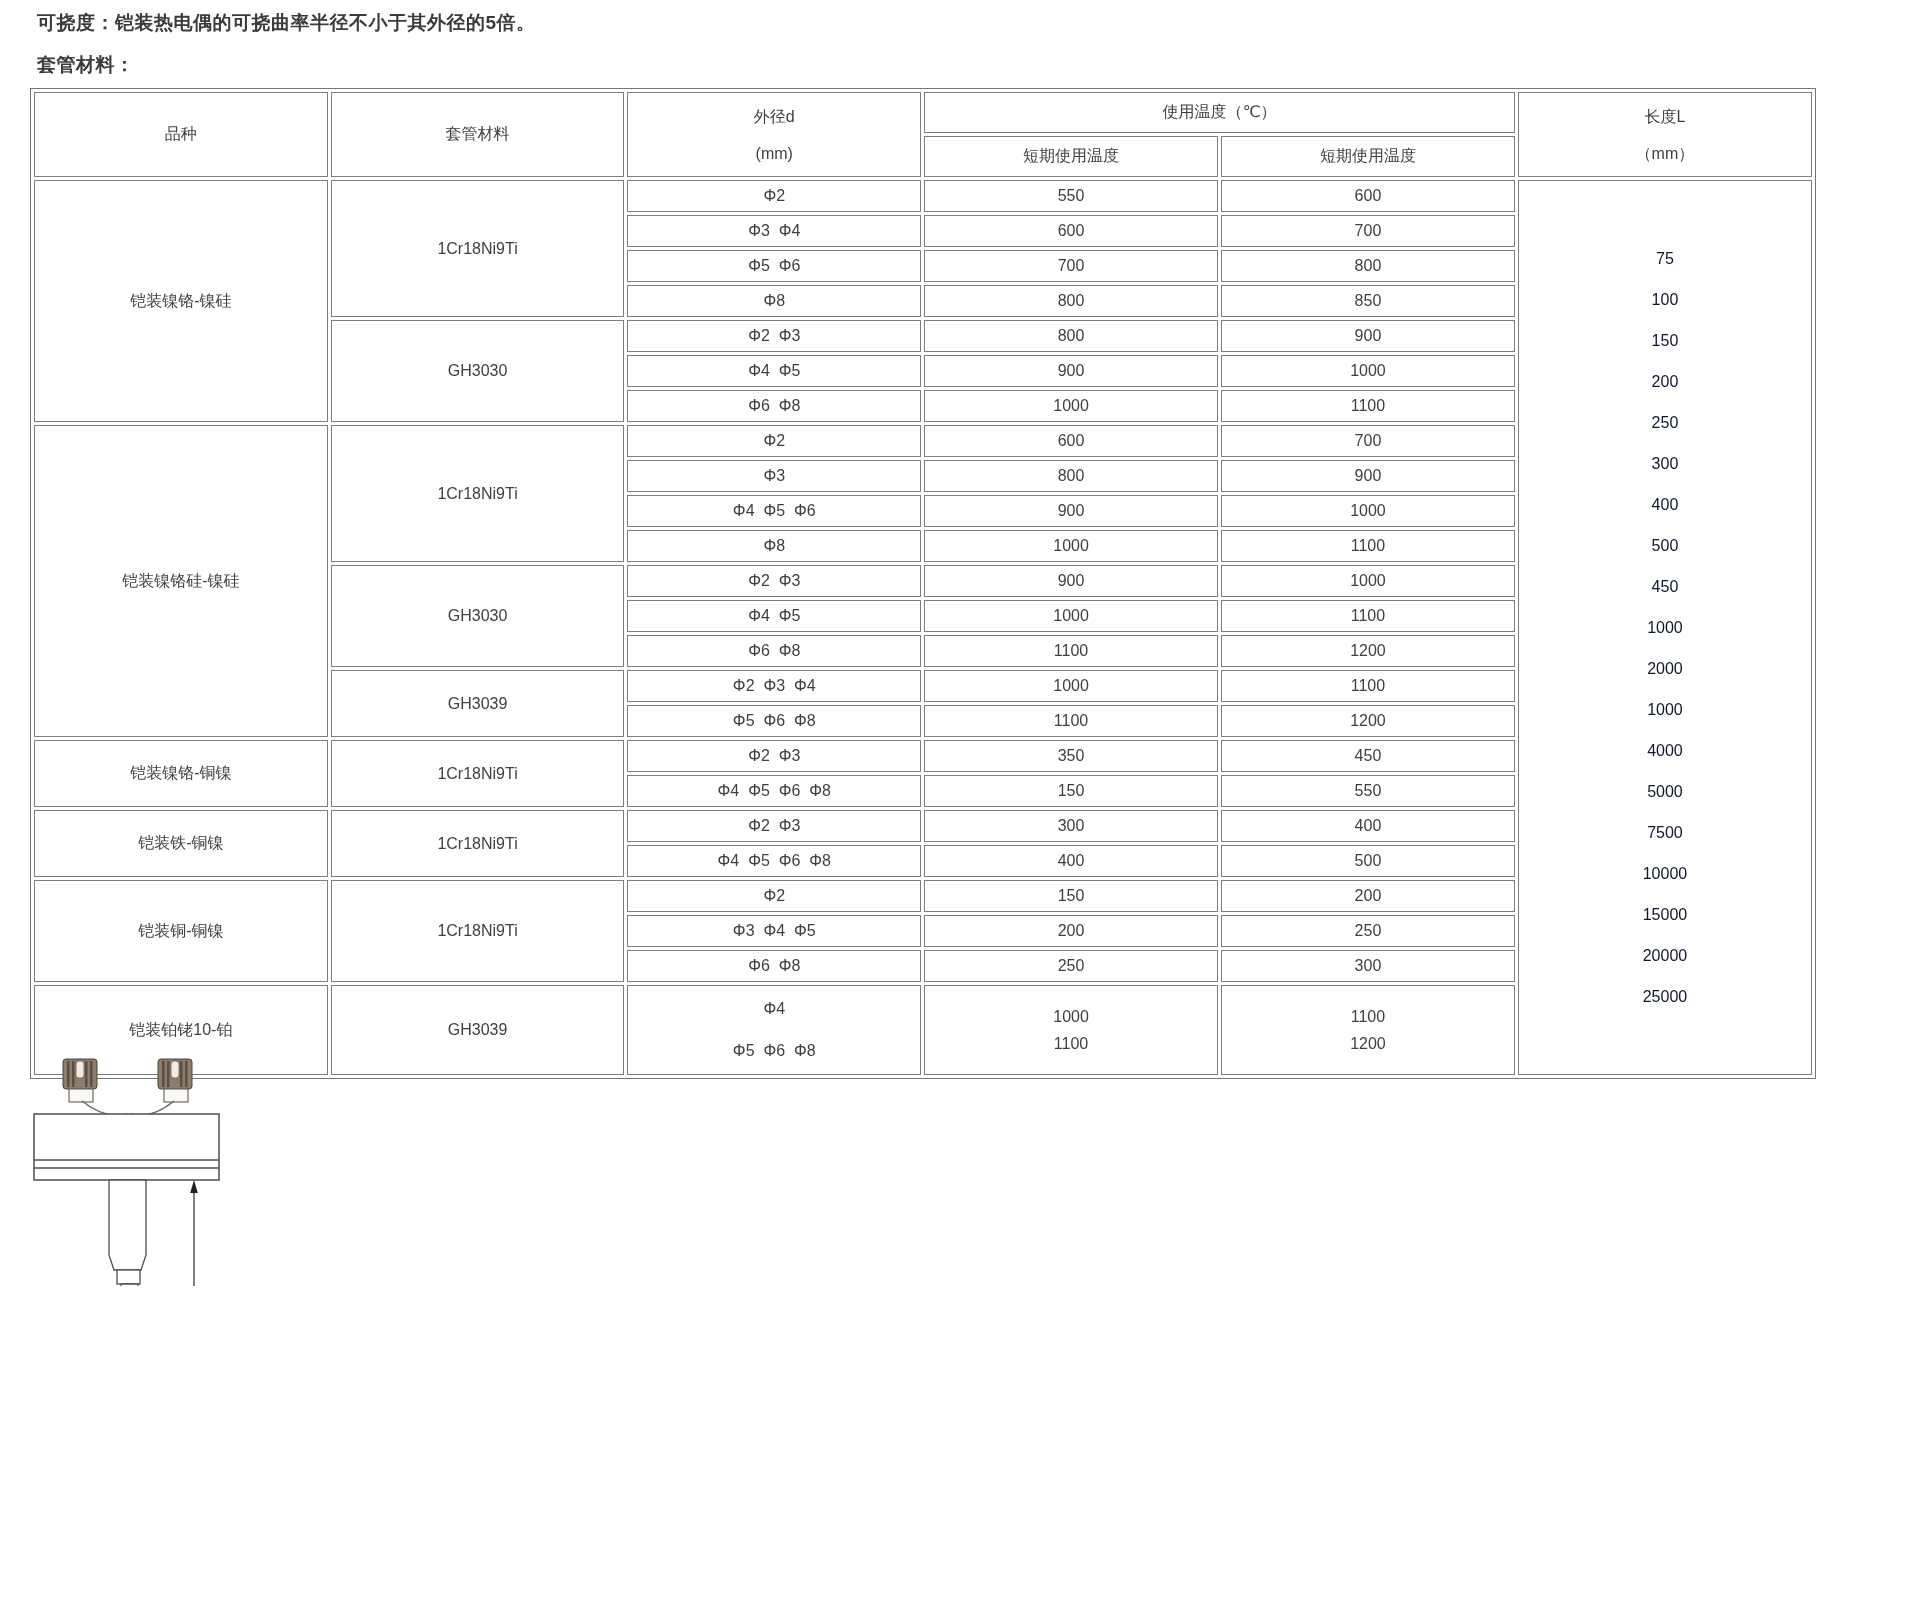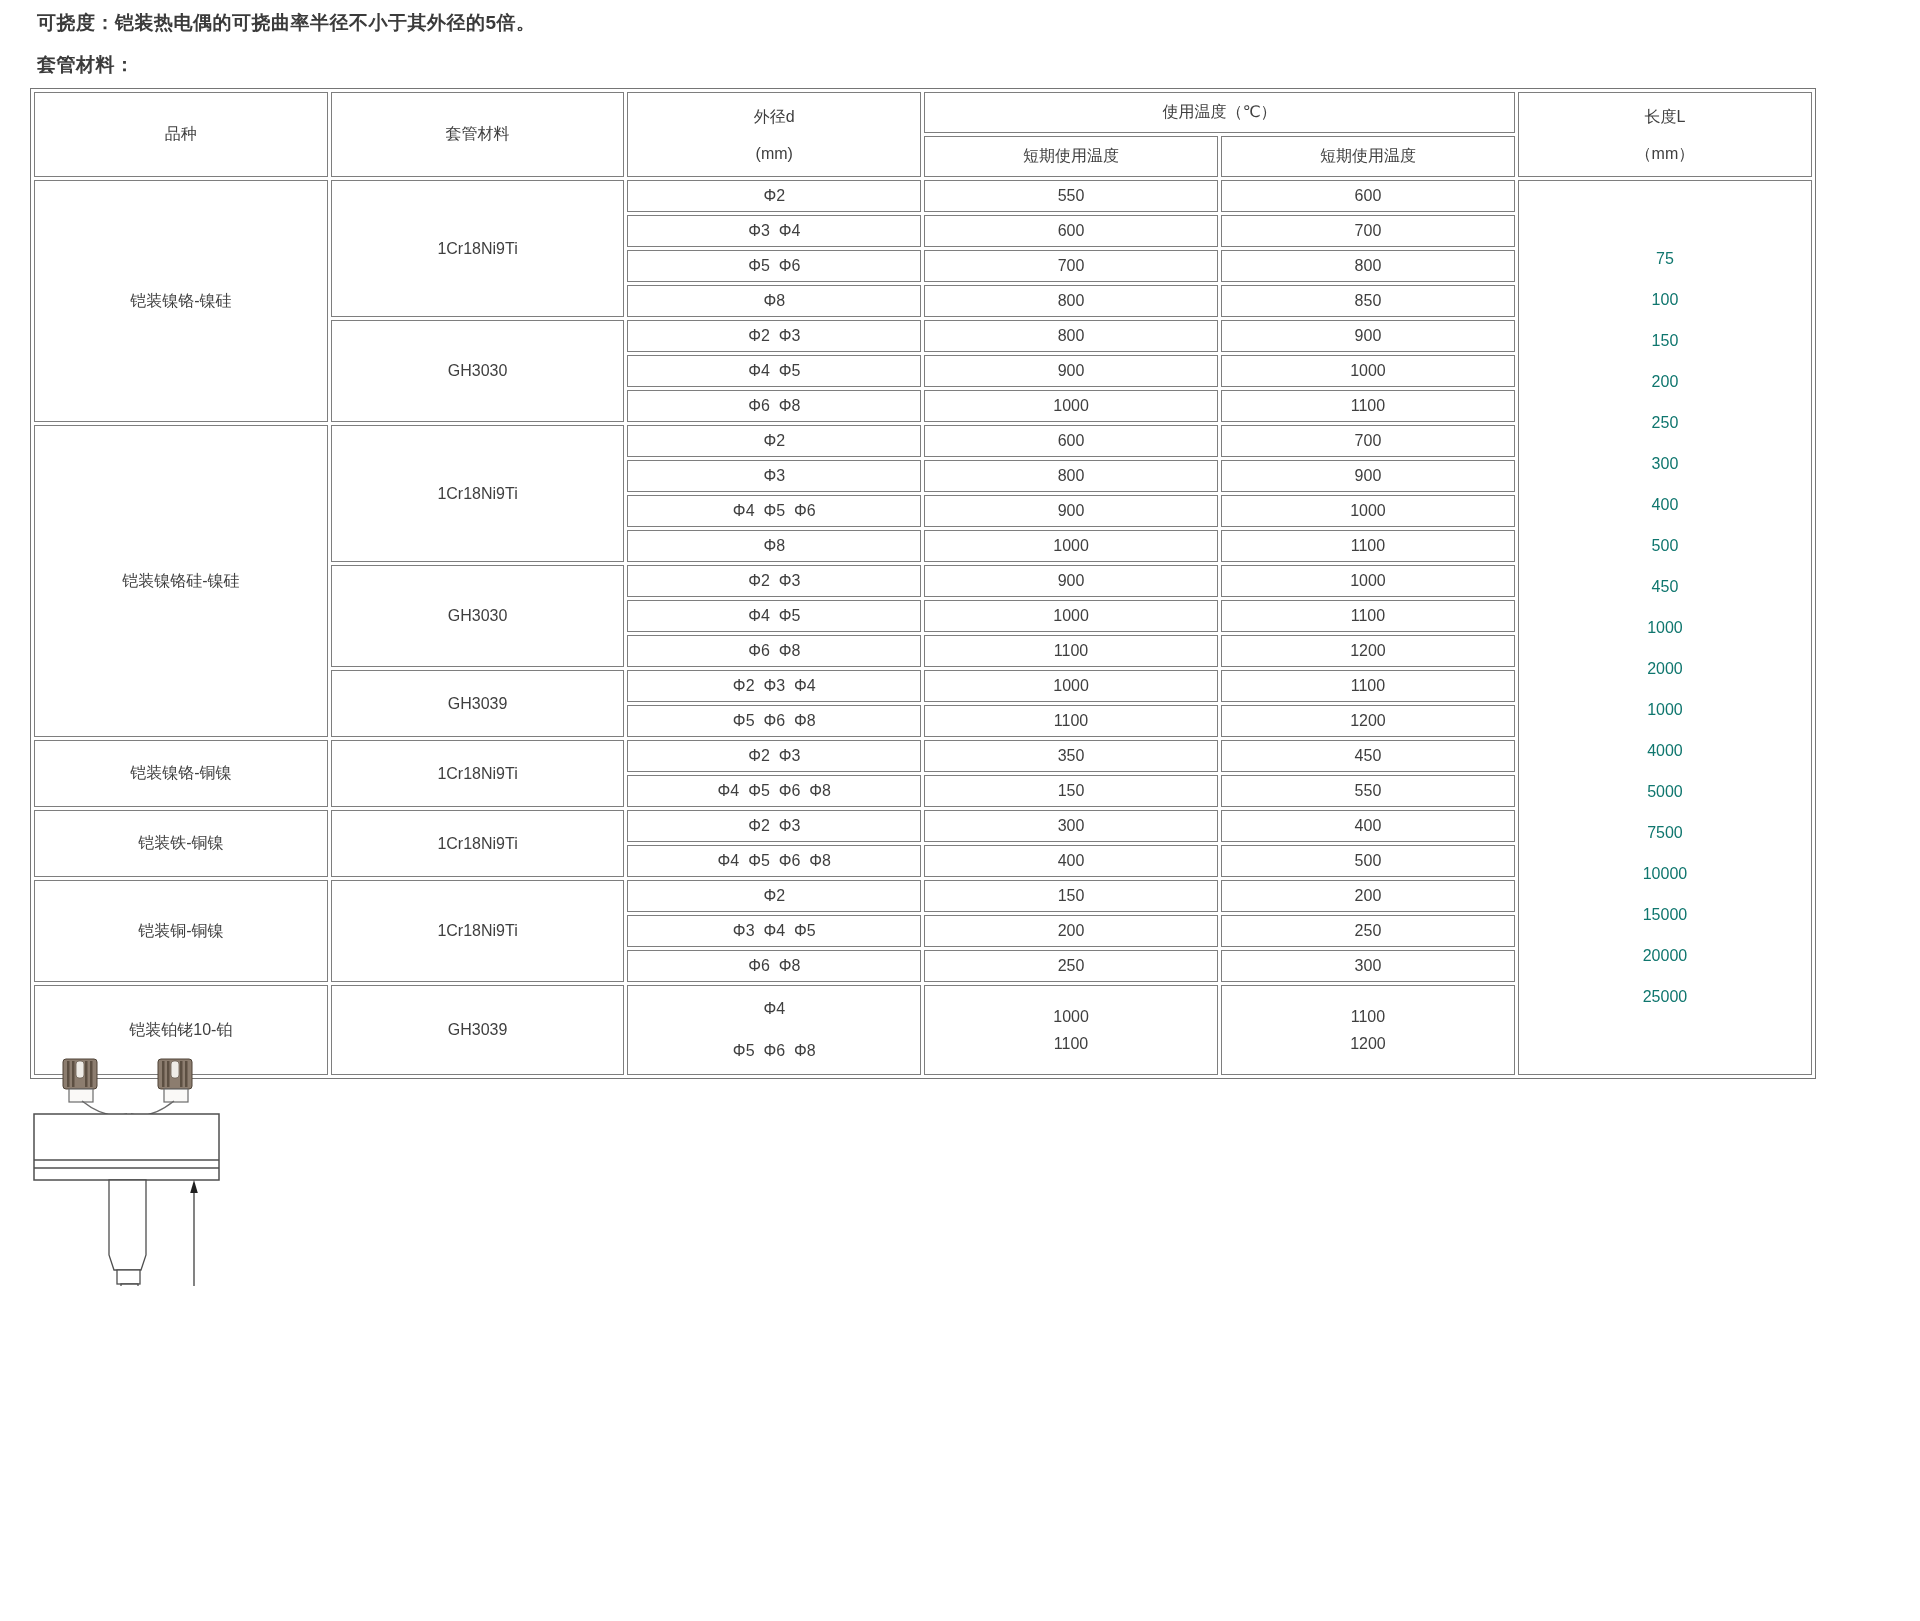--- a/index.html
+++ b/index.html
@@ -17,21 +17,21 @@
     vertical-align:middle; font-size:16px; color:#3f3f3f; padding:0; overflow:hidden; }
   thead td { height:39px;margin-left:36px; }
   .twoLine div { line-height:37px; }
   tbody td { height:30px; }
   td.d-col { white-space:pre; }
   tr.tall td { height:88px; }
   tr.tall td.d-col div { line-height:42px; }
   tr.tall td.temp-col div { line-height:27px; }
   td.len-cell { vertical-align:middle; }
   td.len-cell .len-wrap { display:flex; flex-direction:column; justify-content:center; align-items:center; height:100%; }
-  td.len-cell .len-val { line-height:41px; font-size:16px; color:#0f766e; }
+  td.len-cell .len-val { line-height:41px; font-size:16px; color:#0f172a; }
 
   #probe-drawing { position:absolute; left:6px; top:1052px; }
 </style>
 </head>
 <body>
 <div id="page">
 
   <div class="topline" id="line1">可挠度：铠装热电偶的可挠曲率半径不小于其外径的5倍。</div>
   <div class="topline" id="line2">套管材料：</div>
 

